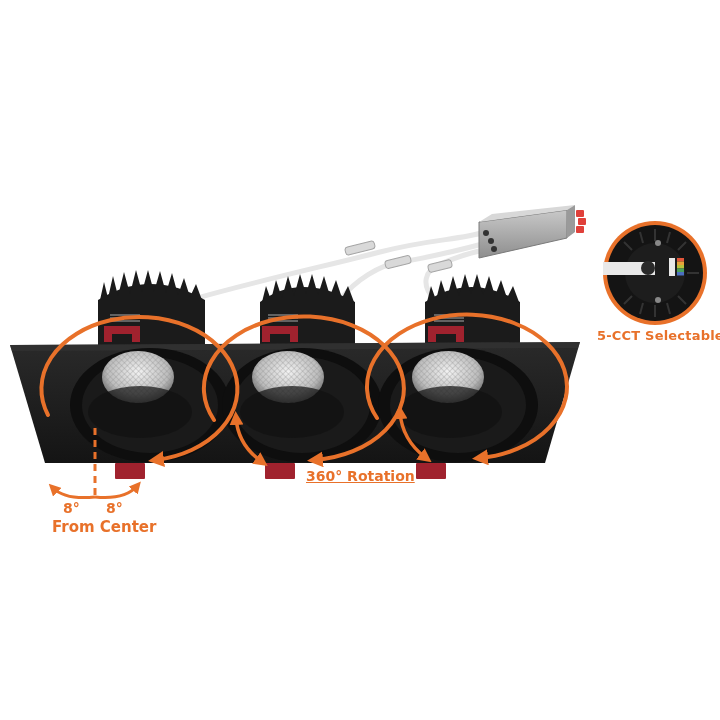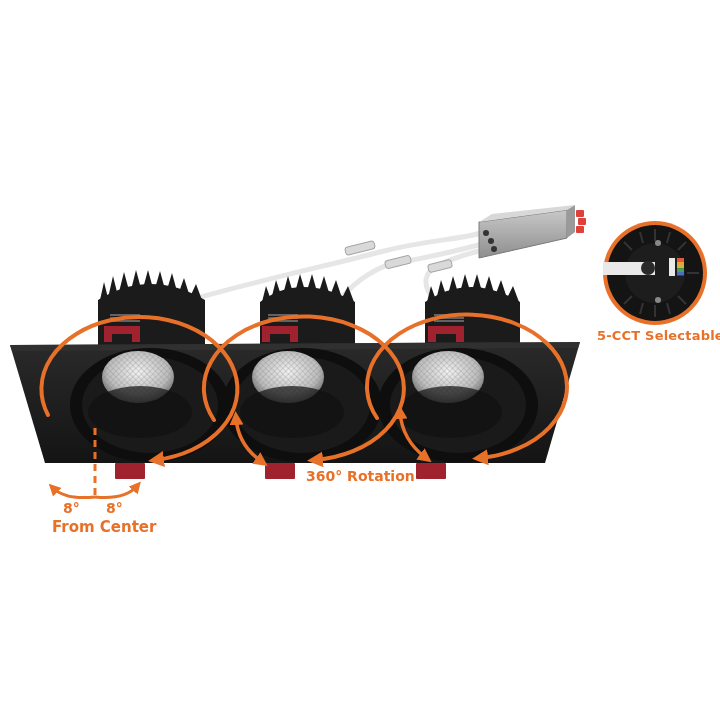--- a/index.html
+++ b/index.html
@@ -1,20 +1,20 @@
 <!DOCTYPE html>
 <html><head>
   <meta charset="utf-8">
   <style>
     html, body { margin: 0; padding: 0; background: #ffffff; }
     body { width: 720px; height: 720px; position: relative; overflow: hidden; font-family: "Liberation Sans", sans-serif; }
     #stage { position: absolute; left: 0; top: 0; width: 720px; height: 720px; }
     .label { position: absolute; color: #e8712a; font-weight: bold; font-family: "DejaVu Sans", sans-serif; white-space: nowrap; }
     .lbl-cct { left: 597px; top: 328px; font-size: 13px; letter-spacing: 0.2px; }
-    .lbl-rot { left: 306px; top: 468px; font-size: 14px; }
+    .lbl-rot { left: 306px; top: 468px; font-size: 14px; text-decoration: underline; }
     .lbl-deg-l { left: 63px; top: 500px; font-size: 14px; }
     .lbl-deg-r { left: 106px; top: 500px; font-size: 14px; }
     .lbl-center { left: 52px; top: 518px; font-size: 15px; }
   </style>
 </head>
 <body>
 
 <div id="stage">
   <svg width="720" height="720" viewBox="0 0 720 720" xmlns="http://www.w3.org/2000/svg">
     <defs>

